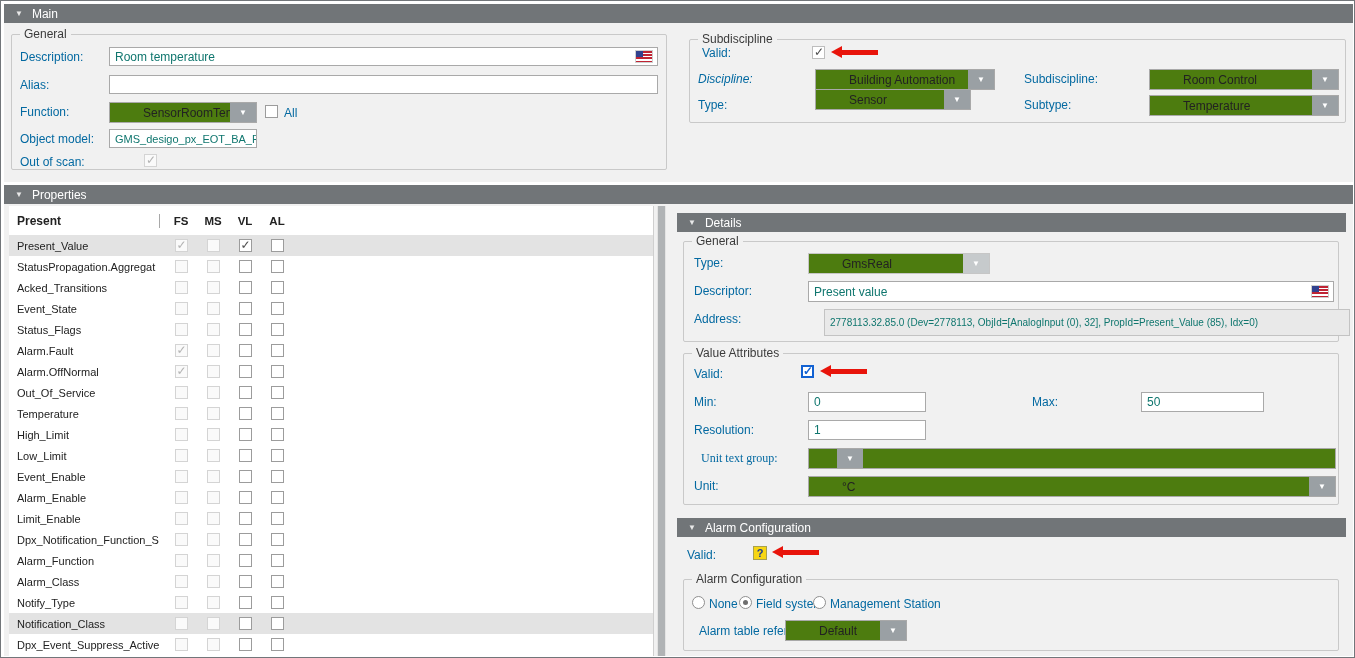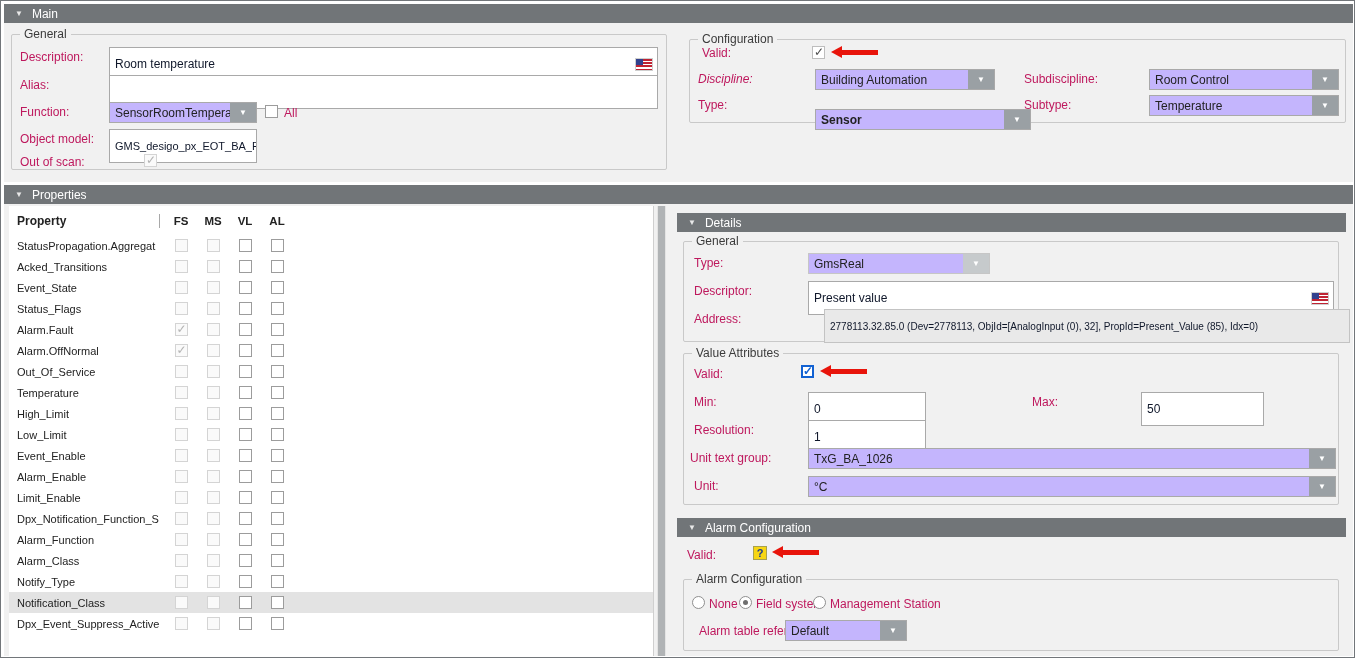--- a/index.html
+++ b/index.html
@@ -5,26 +5,26 @@
   * { margin:0; padding:0; box-sizing:border-box; font-family:"Liberation Sans", sans-serif; }
   body { background:#ffffff; }
   #win { position:relative; width:1355px; height:658px; background:#f1f1f1; border:1px solid #72767a; overflow:hidden; }
   .wstrip { position:absolute; background:#ffffff; }
 
   .bar { position:absolute; background:#717578; color:#ffffff; height:19px; display:flex; align-items:center; font-size:12px; }
   .bar .tri { font-size:8px; margin:0 9px 0 11px; line-height:1; color:#e8e8e8; }
 
   .grp { position:absolute; border:1px solid #c9c9c9; border-radius:2px; }
   .legend { position:absolute; top:-8px; left:8px; background:#f1f1f1; padding:0 4px; font-size:12px; color:#3b3b3b; line-height:15px; white-space:nowrap; }
-  .lbl { position:absolute; font-size:12px; color:#be185d; white-space:nowrap; line-height:14px; }
-
-  .fld { position:absolute; background:#fff; border:1px solid #a9a9a9; font-size:12px; color:#0f172a; display:flex; align-items:center; padding:16px 5px; white-space:nowrap; overflow:hidden; }
+  .lbl { position:absolute; font-size:12px; color:#0369a1; white-space:nowrap; line-height:14px; }
+
+  .fld { position:absolute; background:#fff; border:1px solid #a9a9a9; font-size:12px; color:#0f766e; display:flex; align-items:center; padding:8px 5px; white-space:nowrap; overflow:hidden; }
   .fld.ro { background:#e9e9e9; border-color:#c3c3c3; font-size:10px; }
 
-  .combo { position:absolute; border:1px solid #a9a9a9; background:#c4b5fd; display:flex; align-items:stretch; }
+  .combo { position:absolute; border:1px solid #a9a9a9; background:#4d7c0f; display:flex; align-items:stretch;padding-left:28px; }
   .combo .ctxt { flex:1; font-size:12px; color:#222; display:flex; align-items:center; padding:0 5px; overflow:hidden; white-space:nowrap; }
   .combo .cbtn { width:26px; background:#9aa0a4; color:#fff; display:flex; align-items:center; justify-content:center; font-size:8px; flex:none; }
   .combo.dis { border-color:#c6c6c6; }
   .combo.dis .cbtn { background:#c6cacc; }
 
   .cb { position:relative; width:13px; height:13px; background:#fff; border:1px solid #9c9c9c; flex:none; }
   .cb.chk::after { content:"✓"; position:absolute; left:1px; top:-2px; font-size:12px; color:#4e4e4e; line-height:14px; }
   .cb.dis { border-color:#d4d4d4; background:#fafafa; }
   .cb.dis.chk::after { color:#b4b4b4; }
   .cb.blue { border:2px solid #1262d2; }
@@ -93,61 +93,76 @@
     <span class="lbl" style="left:272px;top:71px;">All</span>
     <span class="lbl" style="left:8px;top:97px;">Object model:</span>
     <div class="fld" style="left:97px;top:94px;width:148px;height:19px;font-size:11px;">
       <span>GMS_desigo_px_EOT_BA_PX_AI_10</span>
     </div>
     <span class="lbl" style="left:8px;top:120px;">Out of scan:</span>
     <span class="cb chk dis" style="position:absolute;left:132px;top:119px;"></span>
   </div>
 
   <div class="grp" style="left:688px;top:38px;width:657px;height:84px;">
-    <span class="legend">Configuration</span>
+    <span class="legend">Subdiscipline</span>
     <span class="lbl" style="left:12px;top:6px;">Valid:</span>
     <span class="cb chk" style="position:absolute;left:122px;top:6px;border-color:#bdbdbd;"></span>
     <span class="red-arrow" style="left:141px;top:6px;"></span>
     <span class="lbl" style="left:8px;top:32px;font-style:italic;">Discipline:</span>
     <div class="combo" style="left:125px;top:29px;width:180px;height:21px;">
       <span class="ctxt">Building Automation</span>
       <span class="cbtn">▼</span>
     </div>
     <span class="lbl" style="left:334px;top:32px;">Subdiscipline:</span>
     <div class="combo" style="left:459px;top:29px;width:190px;height:21px;">
       <span class="ctxt">Room Control</span>
       <span class="cbtn">▼</span>
     </div>
     <span class="lbl" style="left:8px;top:58px;">Type:</span>
-    <div class="combo" style="left:125px;top:69px;width:216px;height:21px;font-weight:bold;">
+    <div class="combo" style="left:125px;top:49px;width:156px;height:21px;">
       <span class="ctxt">Sensor</span>
       <span class="cbtn">▼</span>
     </div>
     <span class="lbl" style="left:334px;top:58px;">Subtype:</span>
     <div class="combo" style="left:459px;top:55px;width:190px;height:21px;justify-content:center;">
       <span class="ctxt">Temperature</span>
       <span class="cbtn">▼</span>
     </div>
   </div>
 
   <div class="bar" style="left:3px;top:184px;width:1349px;">
     <span class="tri">▼</span>
     <span>Properties</span>
   </div>
 
   <div id="ptable">
     <div class="phead">
-      <span class="pname">Property</span>
+      <span class="pname">Present</span>
       <span class="vsep"></span>
       <span class="pcell">FS</span>
       <span class="pcell">MS</span>
       <span class="pcell">VL</span>
       <span class="pcell">AL</span>
     </div>
     <div id="pbody">
+        <div class="prow hl">
+          <span class="pname">Present_Value</span>
+          <span class="pcell">
+            <span class="cb chk dis"></span>
+          </span>
+          <span class="pcell">
+            <span class="cb dis"></span>
+          </span>
+          <span class="pcell">
+            <span class="cb chk"></span>
+          </span>
+          <span class="pcell">
+            <span class="cb"></span>
+          </span>
+        </div>
         <div class="prow">
           <span class="pname">StatusPropagation.Aggregat</span>
           <span class="pcell">
             <span class="cb dis"></span>
           </span>
           <span class="pcell">
             <span class="cb dis"></span>
           </span>
           <span class="pcell">
             <span class="cb"></span>
@@ -466,23 +481,22 @@
       <span>0</span>
     </div>
     <span class="lbl" style="left:348px;top:41px;">Max:</span>
     <div class="fld" style="left:457px;top:38px;width:123px;height:20px;">
       <span>50</span>
     </div>
     <span class="lbl" style="left:10px;top:69px;">Resolution:</span>
     <div class="fld" style="left:124px;top:66px;width:118px;height:20px;">
       <span>1</span>
     </div>
-    <span class="lbl" style="left:6px;top:97px;">Unit text group:</span>
+    <span class="lbl" style="left:17px;top:97px;font-family:Liberation Serif, serif;">Unit text group:</span>
     <div class="combo" style="left:124px;top:94px;width:528px;height:21px;">
-      <span class="ctxt">TxG_BA_1026</span>
       <span class="cbtn">▼</span>
     </div>
     <span class="lbl" style="left:10px;top:125px;">Unit:</span>
     <div class="combo" style="left:124px;top:122px;width:528px;height:21px;">
       <span class="ctxt">°C</span>
       <span class="cbtn">▼</span>
     </div>
   </div>
 
   <div class="bar" style="left:676px;top:517px;width:669px;">

